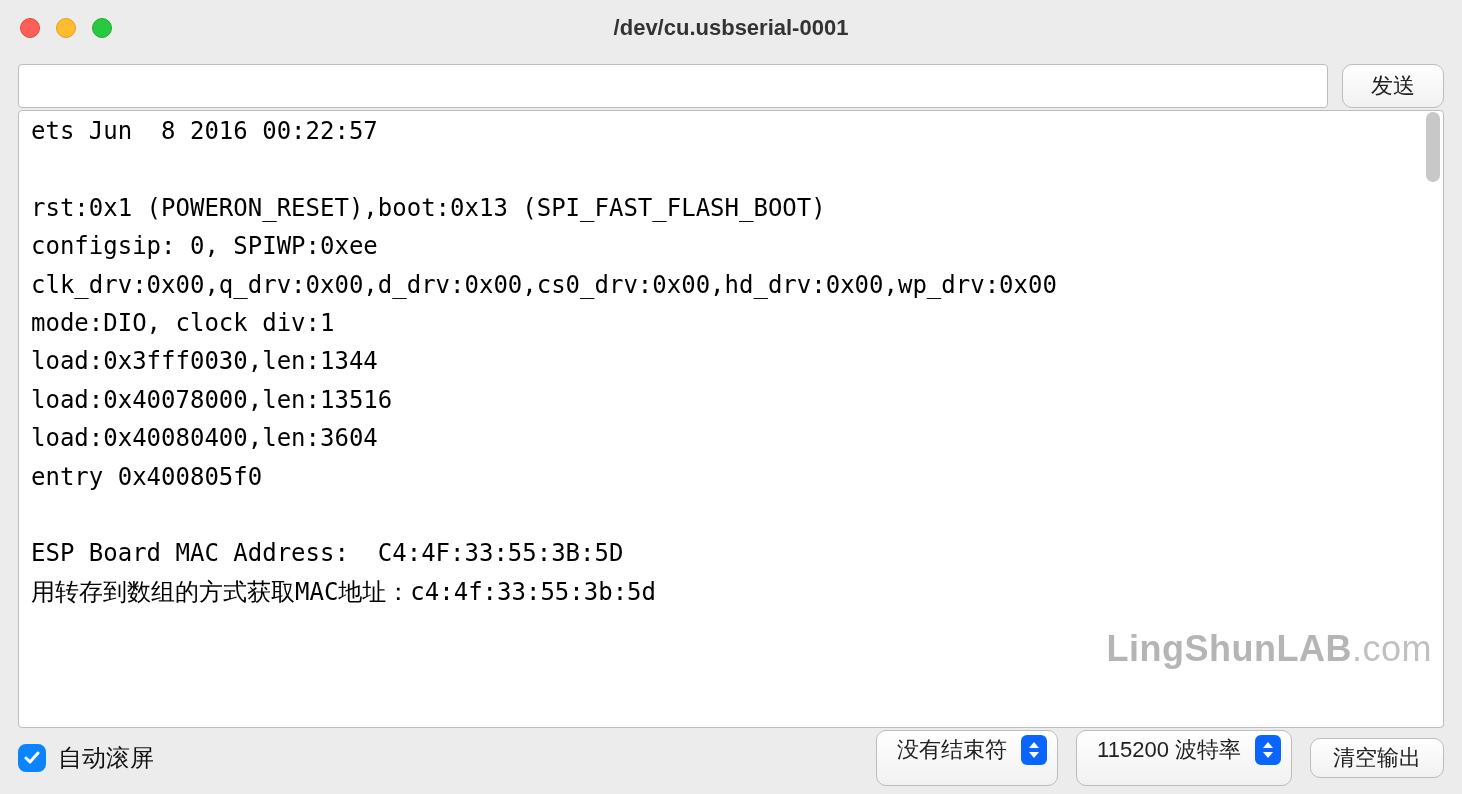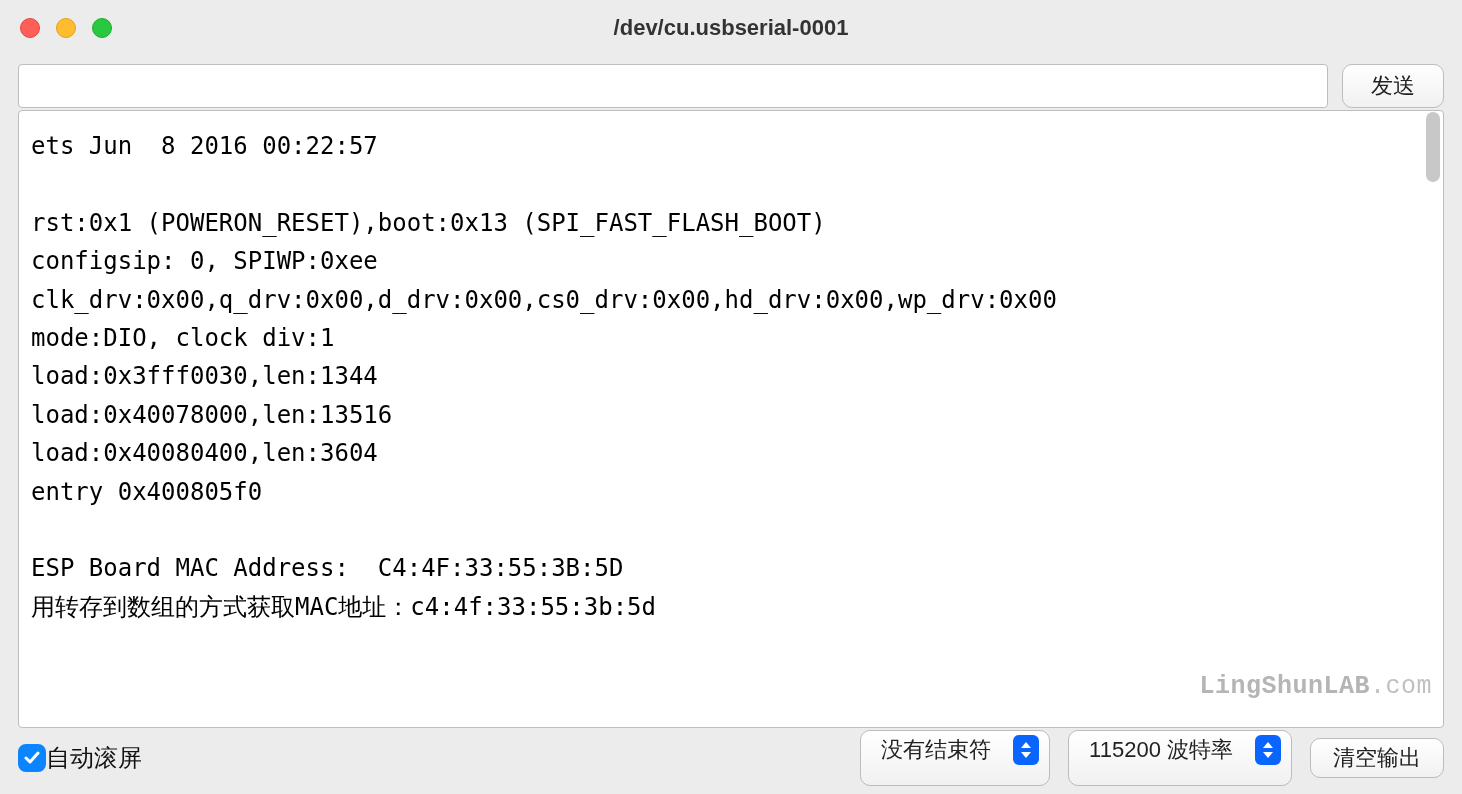--- a/index.html
+++ b/index.html
@@ -9,32 +9,32 @@
     .traffic { display: flex; gap: 16px; align-items: center; }
     .dot { width: 20px; height: 20px; border-radius: 50%; }
     .dot.red { background: #ff5f57; border: 1px solid #e24640; }
     .dot.yellow { background: #febc2e; border: 1px solid #e1a116; }
     .dot.green { background: #28c840; border: 1px solid #1dad2c; }
     .title { position: absolute; left: 0; right: 0; text-align: center; font-size: 22px; font-weight: 700; color: #333; pointer-events: none; }
     .toolbar { display: flex; gap: 14px; padding: 8px 18px 2px 18px; align-items: stretch; }
     .input { flex: 1; height: 44px; background: #fff; border: 1px solid #bdbdbd; border-radius: 4px; font-size: 20px; padding: 0 10px; }
     .btn { height: 44px; padding: 0 28px; border: 1px solid #bdbdbd; background: linear-gradient(#ffffff,#f1f1f1); border-radius: 10px; font-size: 22px; color: #222; display: inline-flex; align-items: center; justify-content: center; cursor: pointer; white-space: nowrap; }
     .content-wrap { flex: 1; padding: 0 18px 6px 18px; display: flex; position: relative; }
-    .console { flex: 1; background: #fff; border: 1px solid #bdbdbd; border-radius: 4px; padding: 16px 12px; font-family: "Menlo","Consolas","DejaVu Sans Mono",monospace; font-size: 24px; line-height: 1.6; color: #000; white-space: pre; overflow: hidden; position: relative; }
+    .console { flex: 1; background: #fff; border: 1px solid #bdbdbd; border-radius: 4px; padding: 1px 12px; font-family: "Menlo","Consolas","DejaVu Sans Mono",monospace; font-size: 24px; line-height: 1.6; color: #000; white-space: pre; overflow: hidden; position: relative; }
     .scrollbar { position: absolute; right: 22px; top: 2px; width: 14px; height: 70px; background: #c8c8c8; border-radius: 8px; }
-    .watermark { position: absolute; right: 30px; bottom: 33px; font-size: 25px; color: rgba(120,120,120,0.55); font-family: Liberation Mono, monospace; font-weight: 600; pointer-events: none; letter-spacing: 0.5px; }
+    .watermark { position: absolute; right: 30px; bottom: 64px; font-size: 36px; color: rgba(120,120,120,0.55); font-family: Liberation Sans, sans-serif; font-weight: 600; pointer-events: none; letter-spacing: 0.5px; }
     .watermark .thin { font-weight: 400; color: rgba(140,140,140,0.55); }
     .footer { height: 60px; display: flex; align-items: center; padding: 0 18px 12px 18px; gap: 18px; }
-    .check { display: inline-flex; align-items: center; gap: 0; font-size: 24px; color: #111; text-align: center; }
+    .check { display: inline-flex; align-items: center; gap: 12px; font-size: 24px; color: #111; text-align: center; }
     .cb { width: 28px; height: 28px; border-radius: 8px; display: inline-flex; align-items: center; justify-content: center; border: 2.5px solid #0a84ff; background: #fff; }
     .cb.checked { background: #0a84ff; }
     .cb.checked svg { display: block; }
     .cb svg { display: none; }
     .spacer { flex: 1; }
-    .select { height: 56px; padding: 0 10px 16px 20px; border: 1px solid #bdbdbd; background: linear-gradient(#ffffff,#f1f1f1); border-radius: 10px; font-size: 22px; color: #222; display: inline-flex; align-items: center; gap: 22px; cursor: pointer; }
+    .select { height: 56px; padding: 0 10px 16px 20px; border: 1px solid #bdbdbd; background: linear-gradient(#ffffff,#f1f1f1); border-radius: 10px; font-size: 22px; color: #222; display: inline-flex; align-items: center; gap: 14px; cursor: pointer; }
     .stepper { width: 26px; height: 30px; background: #0a65ff; border-radius: 6px; display: inline-flex; flex-direction: column; align-items: center; justify-content: center; gap: 0px; }
     .stepper .tri { width: 0; height: 0; border-left: 5px solid transparent; border-right: 5px solid transparent; }
     .stepper .tri.up { border-bottom: 6px solid #fff; margin-bottom: 2px; }
     .stepper .tri.down { border-top: 6px solid #fff; margin-top: 2px; }
   </style>
 </head>
 <body>
 
 <div class="window">
 

